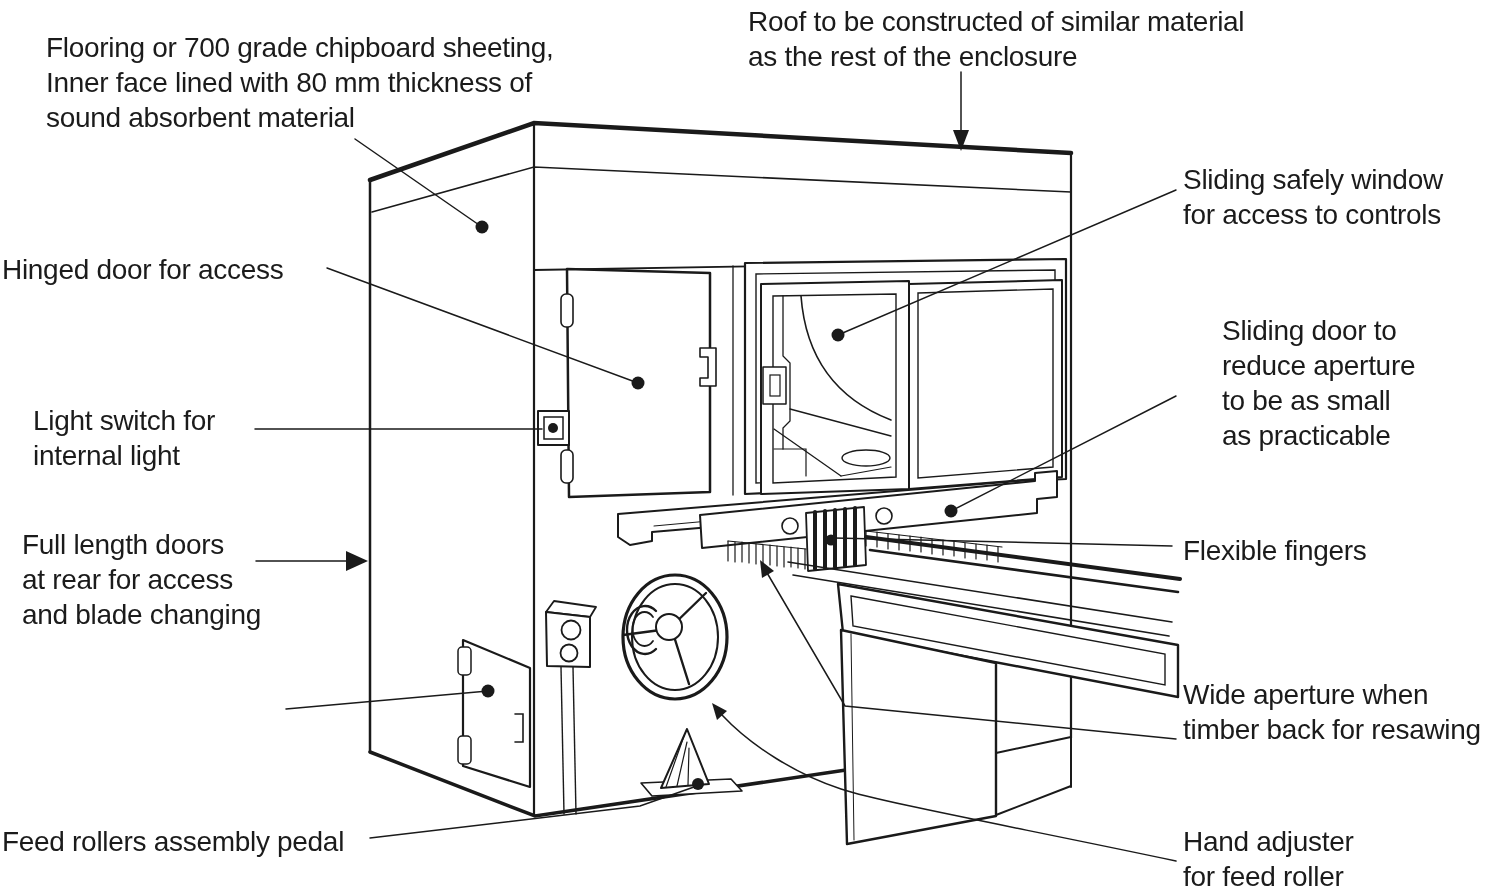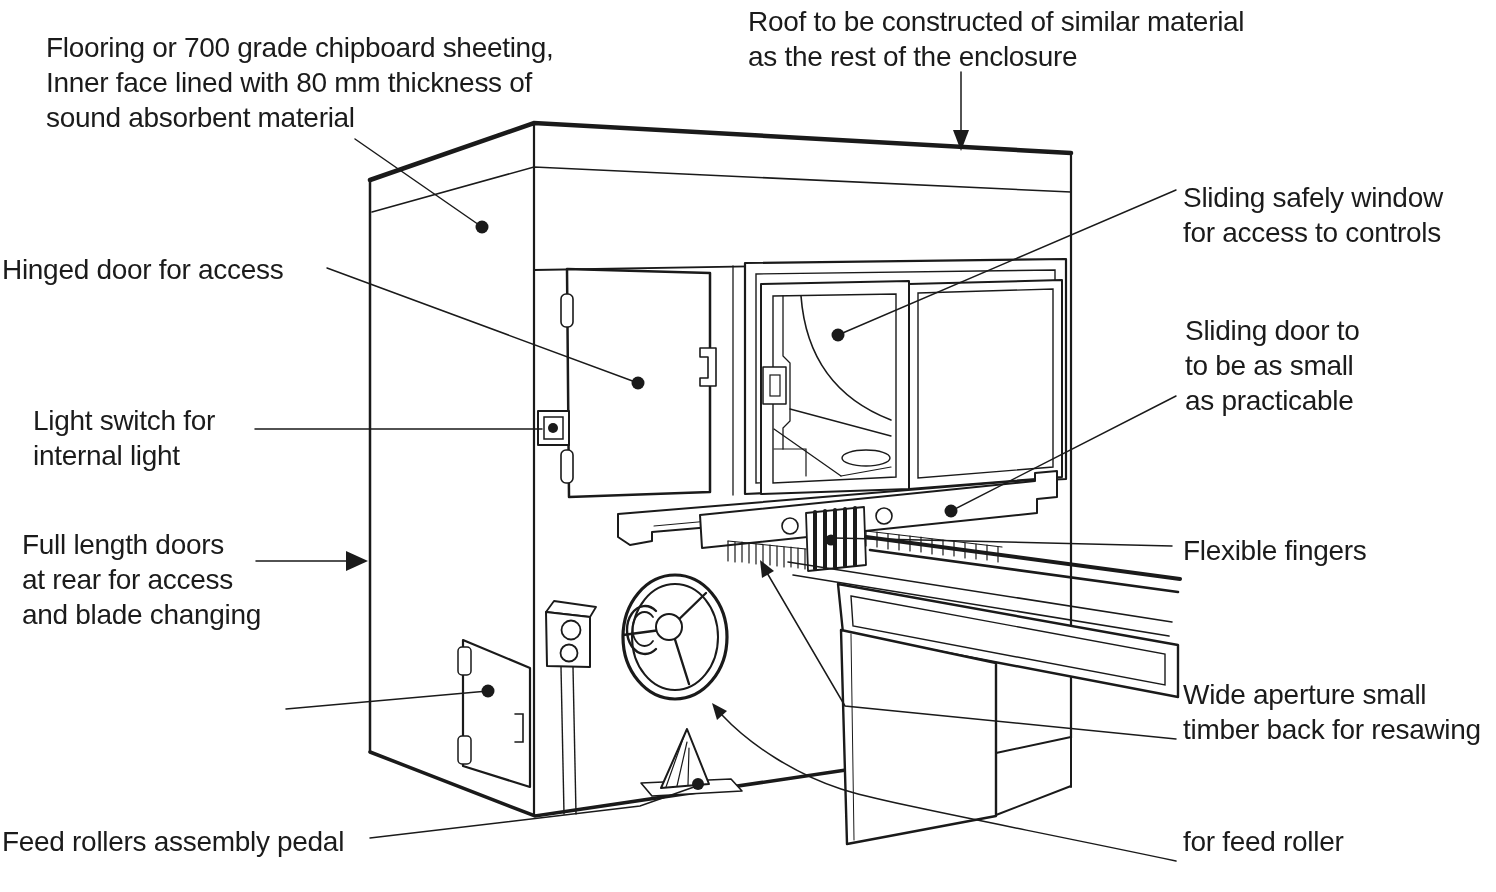--- a/index.html
+++ b/index.html
@@ -230,37 +230,39 @@
     <div>Full length doors</div>
     <div>at rear for access</div>
     <div>and blade changing</div>
   </div>
 
 
   <div class="label" style="left:2px;top:824px">
     <div>Feed rollers assembly pedal</div>
   </div>
 
-  <div class="label" style="left:1183px;top:180px">
+  <div class="label" style="left:1183px;top:162px">
     <div>Sliding safely window</div>
     <div>for access to controls</div>
   </div>
 
-  <div class="label" style="left:1185px;top:313px">
+  <div class="label" style="left:1222px;top:313px">
     <div>Sliding door to</div>
+    <div>reduce aperture</div>
     <div>to be as small</div>
     <div>as practicable</div>
   </div>
 
   <div class="label" style="left:1183px;top:533px">
     <div>Flexible fingers</div>
   </div>
 
   <div class="label" style="left:1183px;top:677px">
-    <div>Wide aperture small</div>
+    <div>Wide aperture when</div>
     <div>timber back for resawing</div>
   </div>
 
   <div class="label" style="left:1183px;top:824px">
+    <div>Hand adjuster</div>
     <div>for feed roller</div>
   </div>
 
 </div>
 
 </body></html>

